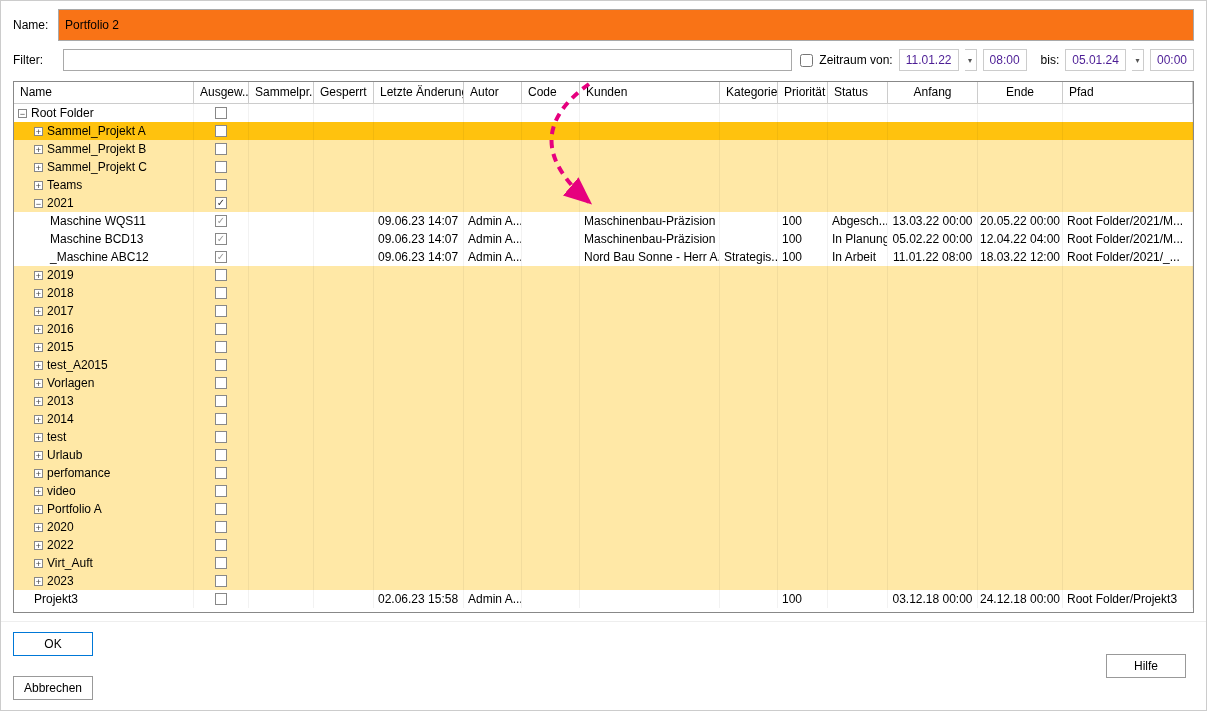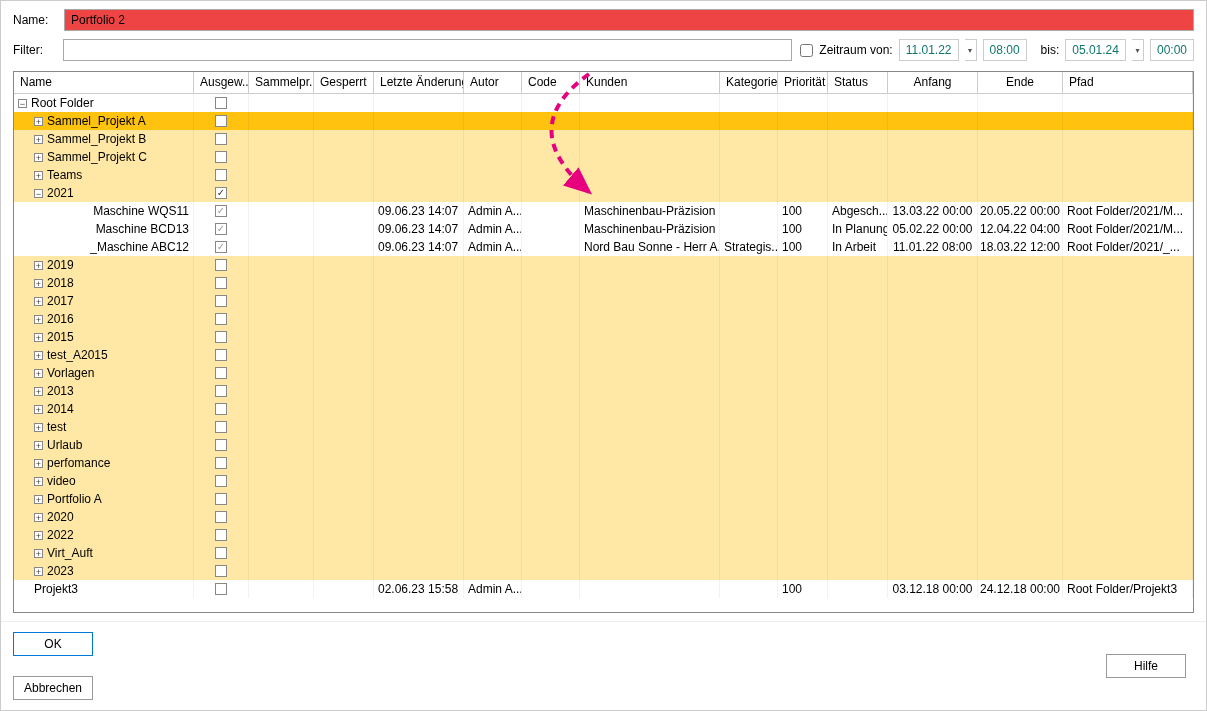--- a/index.html
+++ b/index.html
@@ -3,28 +3,28 @@
   <meta charset="utf-8">
   <style>
     * { box-sizing: border-box; margin: 0; padding: 0; }
     body { font-family: "Segoe UI", Tahoma, Arial, sans-serif; font-size: 12px; background: #fff; width: 1207px; height: 711px; position: relative; }
     .window { width: 1207px; height: 711px; border: 1px solid #ccc; background: #fff; display: flex; flex-direction: column; }
     .titlebar { height: 30px; display: flex; align-items: center; padding: 0 8px; border-bottom: 1px solid #e0e0e0; }
     .titlebar .app-icon { width: 16px; height: 16px; background: #1a4d8f; color: #fff; font-size: 9px; font-weight: bold; display: inline-flex; align-items: center; justify-content: center; margin-right: 6px; border-radius: 2px; }
     .titlebar .title { flex: 1; font-size: 12px; color: #000; }
     .close-x { width: 40px; height: 28px; display: flex; align-items: center; justify-content: center; font-size: 14px; color: #000; cursor: pointer; }
     .form-area { padding: 8px 12px 4px 12px; display: flex; flex-direction: column; gap: 8px; }
-    .form-row { display: flex; align-items: center; gap: 9px; }
+    .form-row { display: flex; align-items: center; gap: 3px; }
     .label { width: 42px; color: #000; }
-    .input { flex: 1; border: 1px solid #a9a9a9; height: 22px; padding: 0 6px; font-size: 12px; background: #ef4444; }
+    .input { flex: 1; border: 1px solid #a9a9a9; height: 32px; padding: 0 6px; font-size: 12px; background: #f97316; }
     .filter-row { display: flex; align-items: center; gap: 8px; }
     .filter-input { flex: 1; border: 1px solid #a9a9a9; height: 22px; padding: 0 6px; }
     .zeitraum { display: flex; align-items: center; gap: 6px; }
     .chk { width: 13px; height: 13px; }
-    .date-box, .time-box { border: 1px solid #ccc; background: #fff; height: 22px; padding: 0 6px; display: inline-flex; align-items: center; font-size: 12px; color: #0f766e; }
+    .date-box, .time-box { border: 1px solid #ccc; background: #fff; height: 22px; padding: 0 6px; display: inline-flex; align-items: center; font-size: 12px; color: #4c1d95; }
     .drop { width: 12px; height: 22px; border: 1px solid #ccc; border-left: none; display: inline-flex; align-items: center; justify-content: center; font-size: 8px; color: #555; background: #fff; }
     .table-wrap { margin: 6px 12px 8px 12px; border: 1px solid #888; flex: 1; overflow: hidden; display: flex; flex-direction: column; position: relative; }
     .thead { display: flex; background: #fff; border-bottom: 1px solid #ccc; height: 22px; }
     .th { border-right: 1px solid #ccc; padding: 3px 6px; font-size: 12px; color: #000; overflow: hidden; white-space: nowrap; }
     .tbody { flex: 1; overflow: auto; }
     .tr { display: flex; height: 18px; align-items: center; }
     .tr.highlight { background: #ffc20e; }
     .tr.stripe { background: #ffe8a6; }
     .tr.white { background: #fff; }
     .td { border-right: 1px solid rgba(0,0,0,0.05); padding: 0 4px; font-size: 12px; color: #000; overflow: hidden; white-space: nowrap; display: flex; align-items: center; height: 100%; }
@@ -38,21 +38,21 @@
     .c-kund   { width: 140px; }
     .c-kat    { width: 58px; }
     .c-prio   { width: 50px; }
     .c-stat   { width: 60px; }
     .c-anf    { width: 90px; text-align: center; justify-content: center;}
     .c-end    { width: 85px; text-align: center; justify-content: center;}
     .c-pfad   { flex: 1; min-width: 100px; }
     .tree-icon { display: inline-block; width: 9px; height: 9px; border: 1px solid #888; font-size: 9px; line-height: 8px; text-align: center; margin-right: 4px; background: #fff; color: #444; cursor: pointer; }
     .indent0 { padding-left: 4px; }
     .indent1 { padding-left: 20px; }
-    .indent2 { padding-left: 36px; justify-content: flex-end; }
+    .indent2 { padding-left: 36px; }
     .ckbox { width: 12px; height: 12px; border: 1px solid #888; background: #fff; display: inline-flex; align-items: center; justify-content: center; font-size: 10px; }
     .ckbox.checked::after { content: "✓"; color: #333; font-size: 10px; line-height: 10px; }
     .ckbox.grey.checked::after { color: #999; }
     .buttonbar { display: flex; justify-content: center; padding: 10px 12px; gap: 20px; border-top: 1px solid #eee; position: relative; flex-direction: column; }
     .btn { width: 80px; height: 24px; border: 1px solid #999; background: #fff; font-size: 12px; display: inline-flex; align-items: center; justify-content: center; cursor: pointer; }
     .btn.default { border: 1px solid #0078d7; }
     .btn.help { position: absolute; right: 20px; }
     .arrow-svg { position: absolute; left: 480px; top: -4px; pointer-events: none; }
   </style>
 </head>

